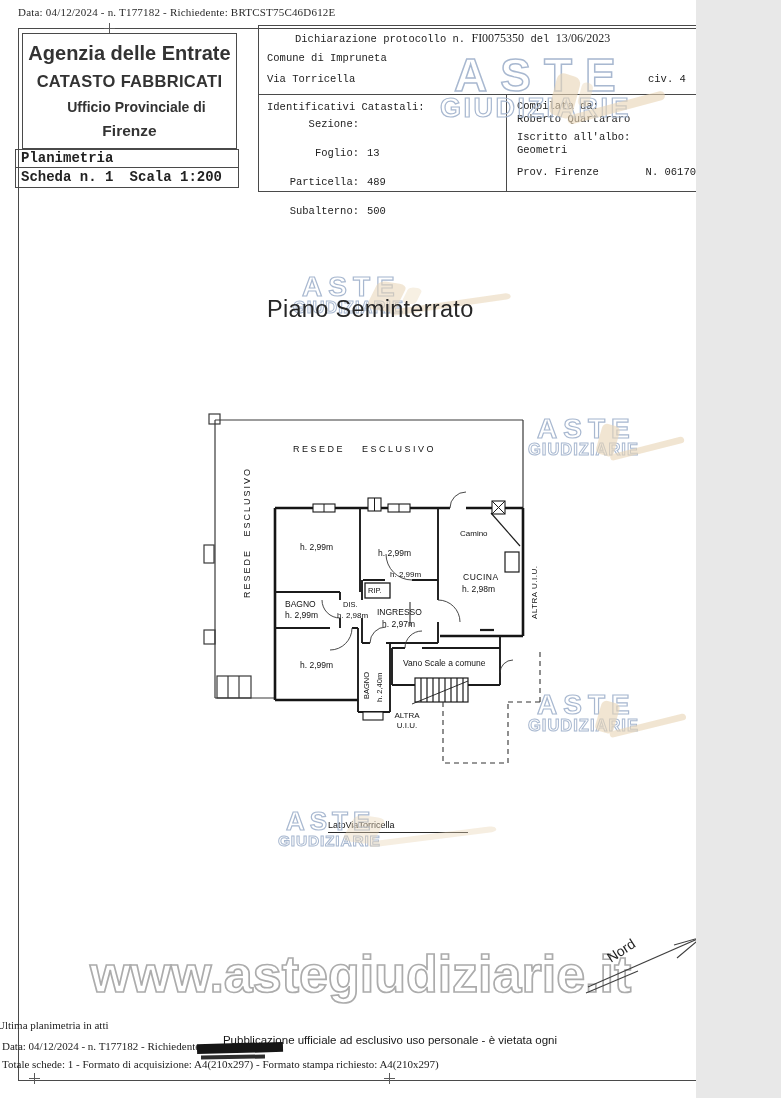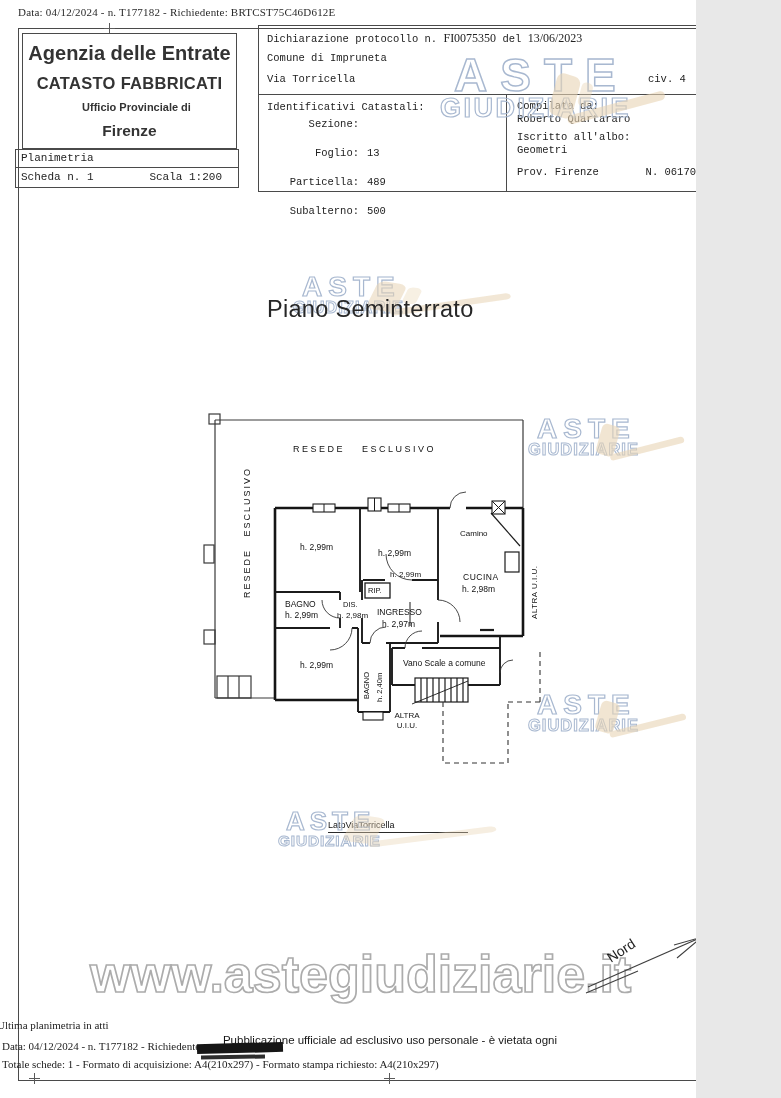--- a/index.html
+++ b/index.html
@@ -2,37 +2,37 @@
 <html><head>
 <meta charset="utf-8">
 <style>
   html,body{margin:0;padding:0;background:#e8e8e8;}
   .page{position:relative;width:696px;height:1098px;background:#ffffff;overflow:hidden;
         font-family:"Liberation Sans",sans-serif;color:#1c1c1c;}
   .abs{position:absolute;}
   .mono{font-family:"Liberation Mono",monospace;}
   .serif{font-family:"Liberation Serif",serif;}
   .sans{font-family:"Liberation Sans",sans-serif;}
-  .nowrap{white-space:nowrap;}
+  .nowrap{white-space:nowrap;margin-left:28px;}
 
   
   .frame{position:absolute;left:18px;top:28px;width:726px;height:1051px;border:1px solid #4a4a4a;z-index:2;}
   .cross{position:absolute;width:11px;height:11px;z-index:2;}
   .cross::before{content:"";position:absolute;left:0;right:0;top:5px;border-top:1px solid #5a5a5a;}
   .cross::after{content:"";position:absolute;top:0;bottom:0;left:5px;border-left:1px solid #5a5a5a;}
 
   
   .topline{left:18px;top:6px;font-size:11px;letter-spacing:0.2px;color:#2a2a2a;z-index:3;}
 
   
   .box{border:1px solid #4a4a4a;background:transparent;z-index:3;}
   .box-agency{left:22px;top:33px;width:213px;height:114px;display:flex;flex-direction:column;
               justify-content:space-evenly;align-items:center;text-align:center;font-weight:700;color:#333;}
-  .ag1{font-size:20px;} .ag2{font-size:16.5px;letter-spacing:0.3px;} .ag3{font-size:11px;padding-left:14px;} .ag4{font-size:15.5px;}
-  .box-plani{left:15px;top:149px;width:222px;height:37px;font-size:11px;font-weight:400;color:#222;}
+  .ag1{font-size:20px;} .ag2{font-size:16.5px;letter-spacing:0.3px;} .ag3{font-size:14px;padding-left:14px;} .ag4{font-size:15.5px;}
+  .box-plani{left:15px;top:149px;width:222px;height:37px;font-size:14px;font-weight:700;color:#222;}
   .plani-r1{height:17px;line-height:17px;border-bottom:1px solid #4a4a4a;padding-left:5px;}
   .plani-r2{height:19px;line-height:19px;display:flex;justify-content:space-between;padding:0 16px 0 5px;}
   .box-decl{left:258px;top:25px;width:487px;height:165px;font-size:10.5px;color:#222;}
   .decl-top{position:absolute;left:0;top:0;right:0;height:68px;border-bottom:1px solid #4a4a4a;}
   .decl-l1{position:absolute;left:8px;top:5px;}
   .decl-l2{position:absolute;left:8px;top:26px;}
   .decl-l3{position:absolute;left:8px;top:47px;}
   .decl-civ{position:absolute;left:389px;top:47px;}
   .pv{font-family:"Liberation Serif",serif;font-size:12px;}
   .decl-left{position:absolute;left:0;top:68px;width:247px;bottom:0;padding:7px 6px 0 8px;}

